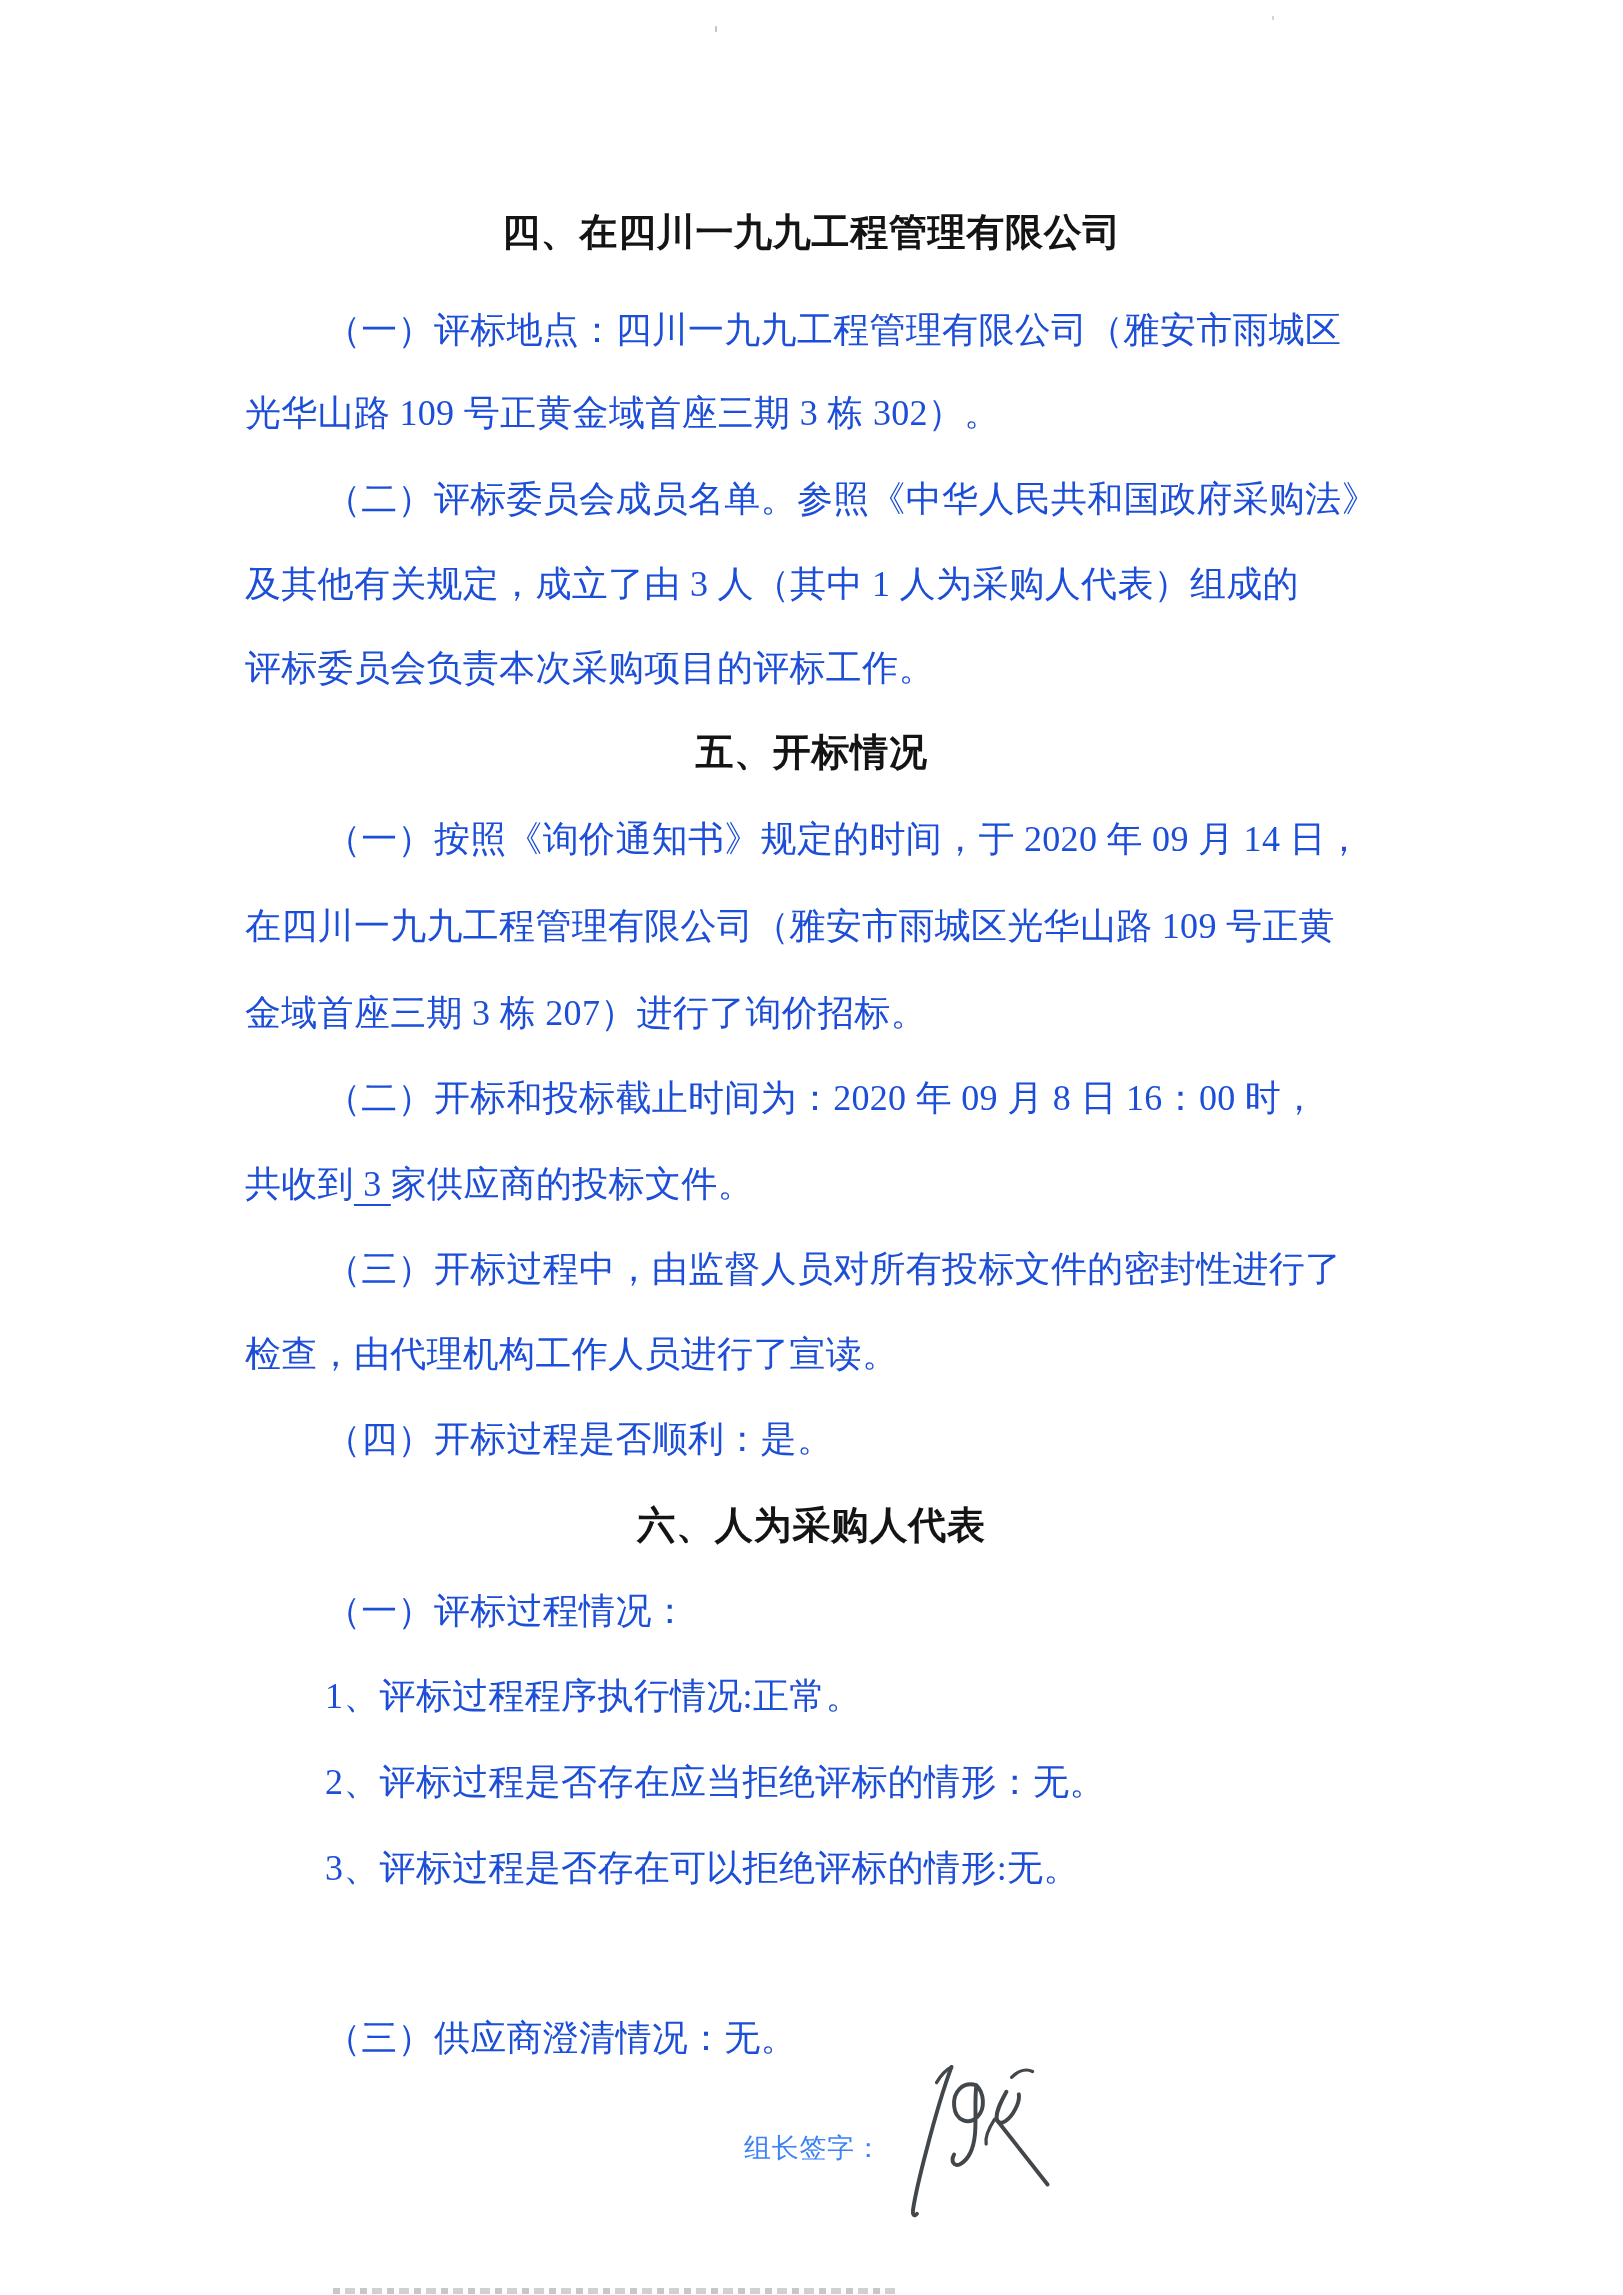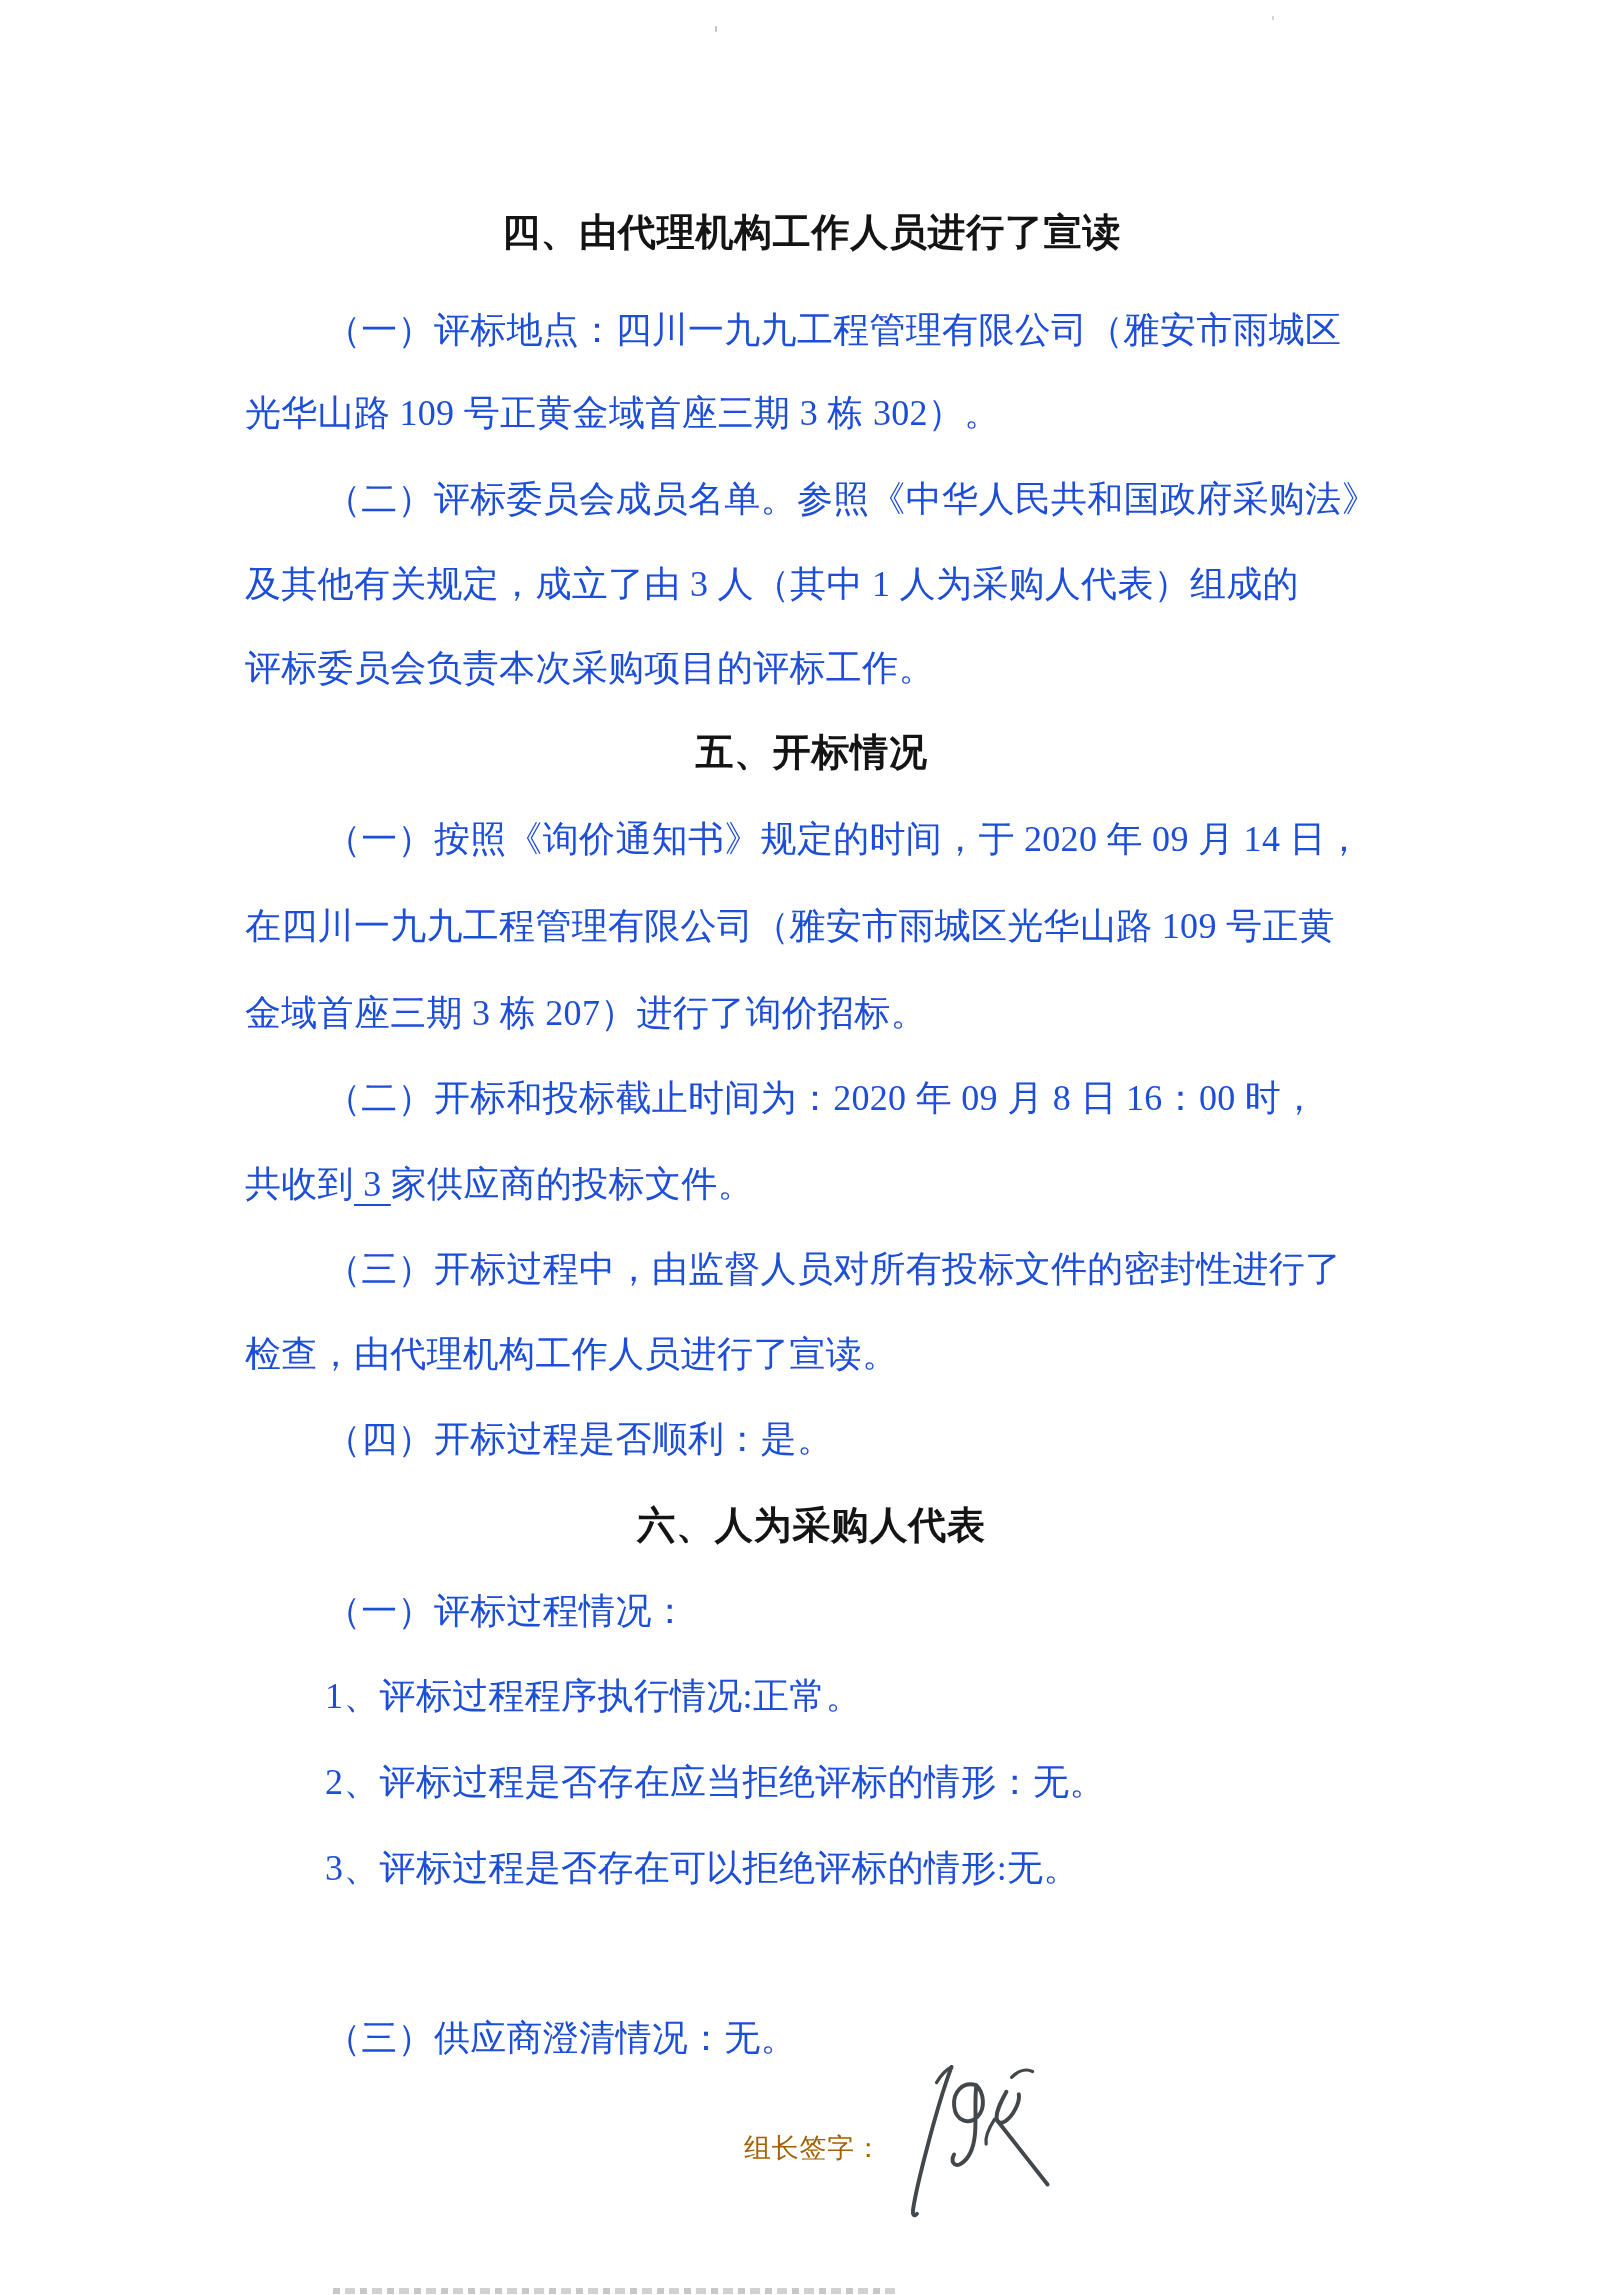--- a/index.html
+++ b/index.html
@@ -48,21 +48,21 @@
     text-underline-offset: 7.9px;
     text-decoration-thickness: 2px;
   }
   .sig-label {
     position: absolute;
     left: 744px;
     top: 2129px;
     font-size: 27px;
     line-height: 39px;
     letter-spacing: 0.7px;
-    color: #a16207;
+    color: #3b82f6;
     white-space: nowrap;
   }
   .sig-svg {
     position: absolute;
     left: 895px;
     top: 2063px;
     width: 164px;
     height: 160px;
   }
   .cutoff-strip {
@@ -89,21 +89,21 @@
   .speck-2 { left: 1272px; top: 15.7px; width: 2px; height: 3.9px; opacity: 0.8; }
 </style>
 </head>
 <body>
 
 <div class="page">
 
   <div class="speck speck-1"></div>
   <div class="speck speck-2"></div>
 
-  <div class="heading" style="top:190px">四、由代理机构工作人员进行了宣读</div>
+  <div class="heading" style="top:190px">四、在四川一九九工程管理有限公司</div>
 
   <div class="line indent" style="top:288px">（一）评标地点：四川一九九工程管理有限公司（雅安市雨城区</div>
   <div class="line" style="top:371px">光华山路 109 号正黄金域首座三期 3 栋 302）。</div>
   <div class="line indent" style="top:457px">（二）评标委员会成员名单。参照《中华人民共和国政府采购法》</div>
   <div class="line" style="top:542px">及其他有关规定，成立了由 3 人（其中 1 人为采购人代表）组成的</div>
   <div class="line" style="top:626px">评标委员会负责本次采购项目的评标工作。</div>
 
   <div class="heading" style="top:710px">五、开标情况</div>
 
   <div class="line indent" style="top:797px">（一）按照《询价通知书》规定的时间，于 2020 年 09 月 14 日，</div>

